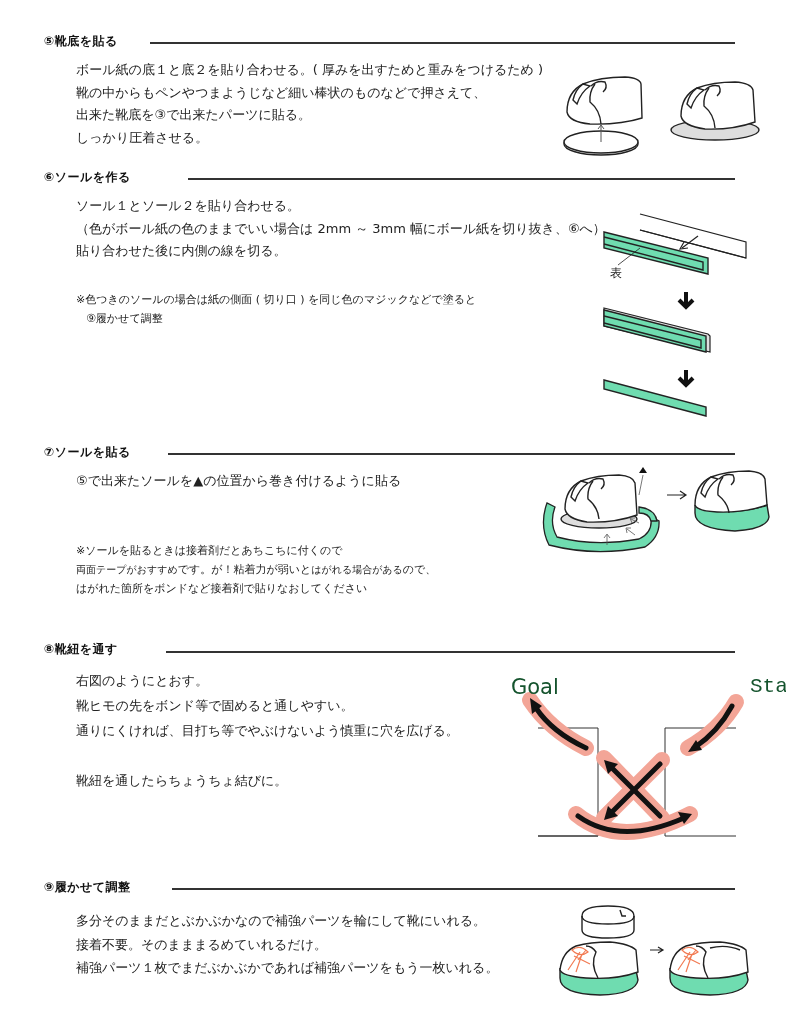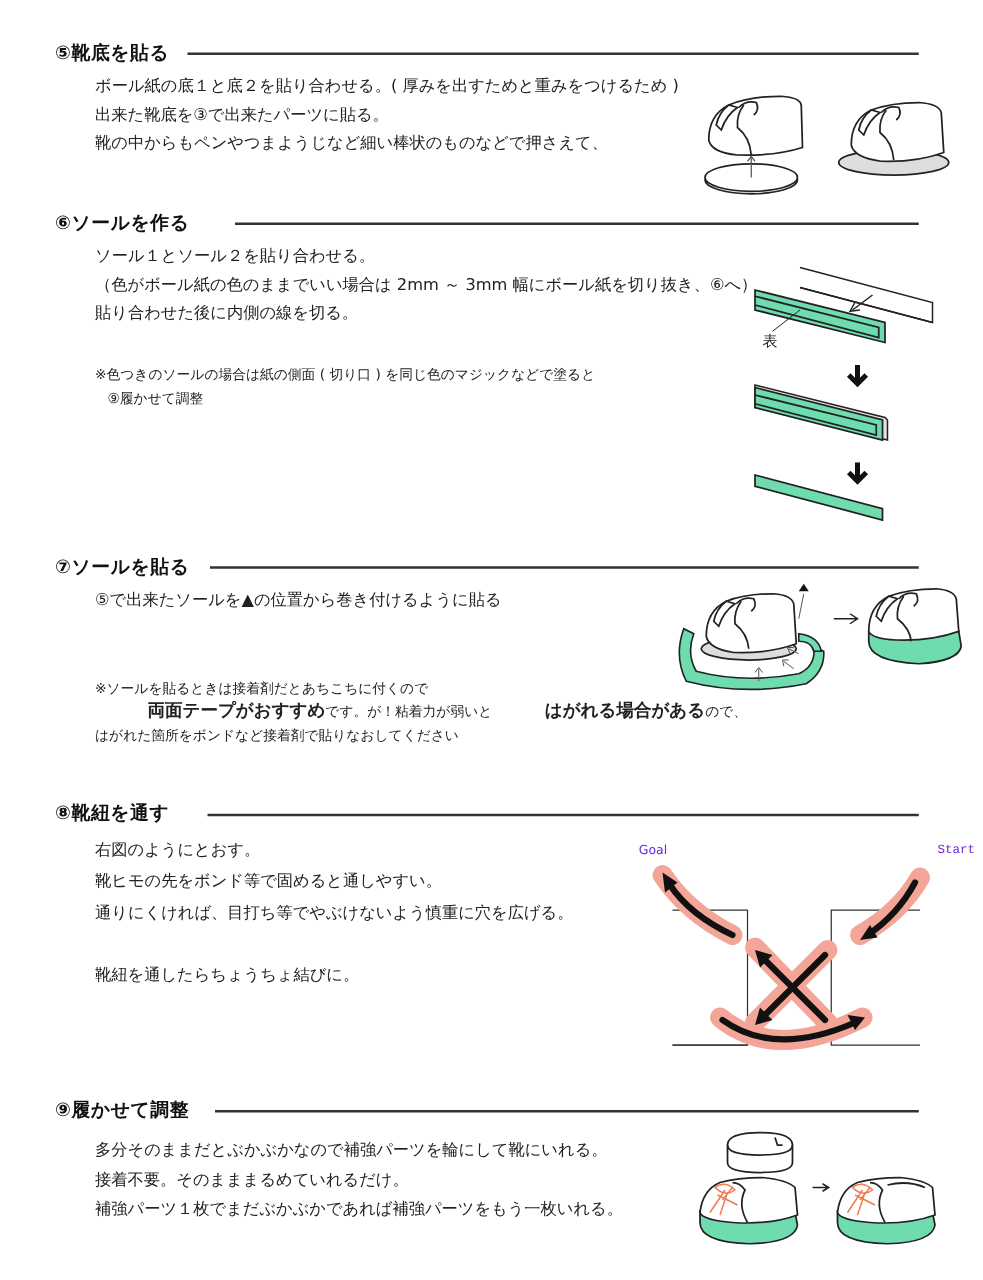--- a/index.html
+++ b/index.html
@@ -1,41 +1,42 @@
 <!DOCTYPE html>
 <html><head>
 <meta charset="utf-8">
 <style>
   html, body { margin:0; padding:0; background:#ffffff; }
   body { width:786px; height:1024px; position:relative; overflow:hidden;
          font-family:"DejaVu Sans", "Liberation Sans", sans-serif; color:#222; }
   .section { position:absolute; left:0; width:786px; }
   .heading { position:absolute; left:44px; display:flex; align-items:center; }
-  .heading .title { font-weight:bold; font-size:15px; color:#111; white-space:nowrap; letter-spacing:0.5px; }
+  .heading .title { font-weight:bold; font-size:12px; color:#111; white-space:nowrap; letter-spacing:0.5px; }
   .heading-rule { position:absolute; height:1.5px; background:#333; }
   .body-text { position:absolute; left:76px; font-size:13px; line-height:22.5px; color:#222; white-space:nowrap; }
   .note { position:absolute; left:76px; font-size:11px; line-height:19px; color:#222; white-space:nowrap; }
-  .note .strong { font-weight:bold; font-size:14px;margin-left:42px; }
+  .note .strong { font-weight:normal; font-size:10px; }
   .note .indent { padding-left:10px; }
   .figure { position:absolute; }
-  .label { position:absolute; font-size:10px; color:#6d28d9; }
+  .label { position:absolute; font-size:21px; color:#14532d; }
   .lbl-small { position:absolute; font-size:12px; color:#222; }
 </style>
 </head>
 <body>
 
 <div class="section" style="top:0;">
   <div class="heading" style="top:33px;">
     <span class="title">⑤靴底を貼る</span>
   </div>
   <div class="heading-rule" style="left:150px; width:585px; top:42px;"></div>
   <div class="body-text" style="top:59px;">
     <div>ボール紙の底１と底２を貼り合わせる。( 厚みを出すためと重みをつけるため )</div>
+    <div>靴の中からもペンやつまようじなど細い棒状のものなどで押さえて、</div>
     <div>出来た靴底を③で出来たパーツに貼る。</div>
-    <div>靴の中からもペンやつまようじなど細い棒状のものなどで押さえて、</div>
+    <div>しっかり圧着させる。</div>
   </div>
   <svg class="figure" style="left:545px; top:62px;" width="220" height="98" viewBox="0 0 220 98">
     <g fill="#fff" stroke="#222" stroke-width="1.4">
 
       <path d="M22 50 Q22 30 38 22 Q55 15 80 15 Q95 16 96 22 L97 56 Q75 63 45 62 Q24 60 22 50 Z"></path>
       <path d="M38 22 Q30 28 28 38 L32 42 Q36 30 45 24 Z"></path>
       <path d="M50 22 Q44 30 45 40 Q55 48 56 62" fill="none"></path>
       <path d="M46 24 Q52 18 60 20 Q63 26 58 30" fill="none"></path>
 
       <ellipse cx="56" cy="82" rx="37" ry="11" fill="#eee"></ellipse>

